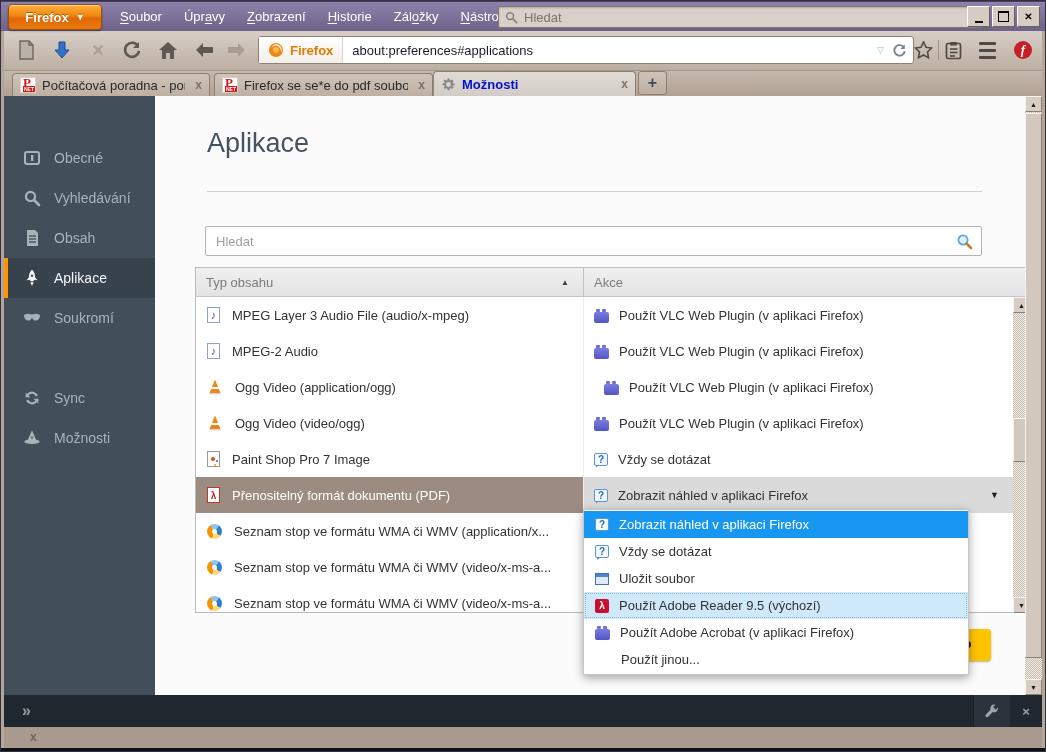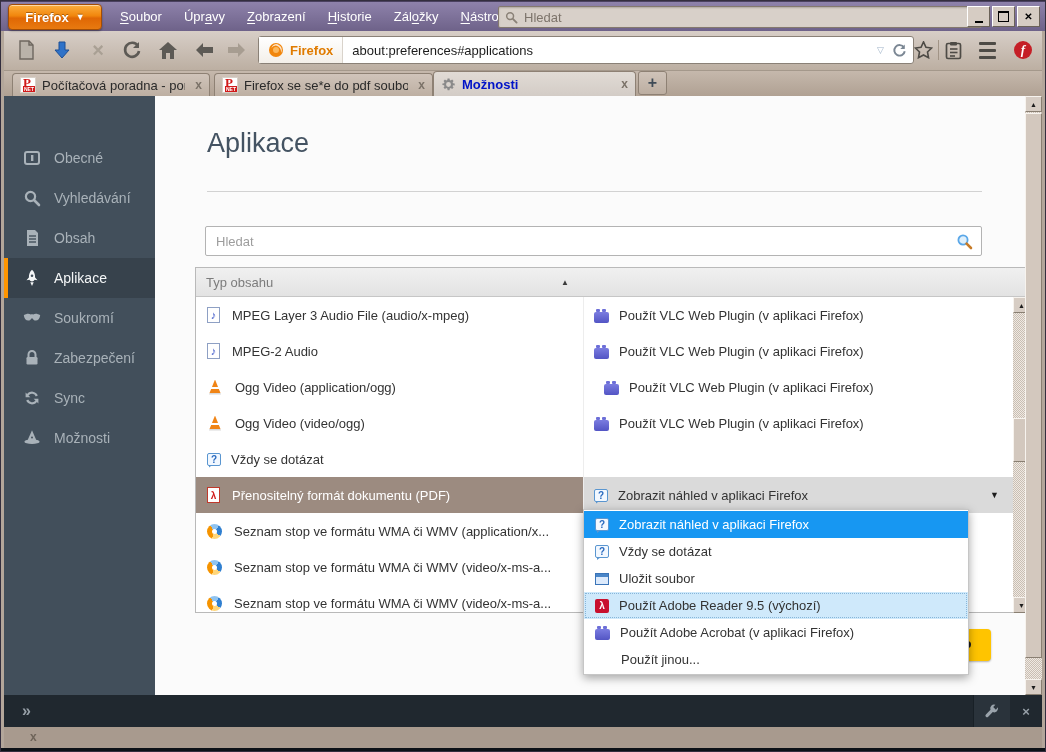--- a/index.html
+++ b/index.html
@@ -357,29 +357,20 @@
         <span>Aplikace</span>
       </div>
       <div class="side-item" style="top: 202px;">
         <span style="display: inline-flex;">
           <svg width="18" height="18" viewBox="0 0 18 18">
             <path fill="currentColor" d="M.8 6.3C3.5 4.5 6 4.3 7.8 5.6c.8-.5 1.6-.5 2.4 0C12 4.3 14.5 4.5 17.2 6.3c-.5 3.4-2.1 5.3-4.5 5.3-1.5 0-2.6-.8-3-2.1h-1.4c-.4 1.3-1.5 2.1-3 2.1C2.9 11.6 1.3 9.7.8 6.3z"></path>
           </svg>
         </span>
         <span>Soukromí</span>
       </div>
-      <div class="side-item" style="top: 242px;">
-        <span style="display: inline-flex;">
-          <svg width="18" height="18" viewBox="0 0 18 18">
-            <path fill="none" stroke="currentColor" stroke-width="2" d="M5.5 8V5.5a3.5 3.5 0 0 1 7 0V8"></path>
-            <rect x="3.5" y="8" width="11" height="7.5" rx="1.2" fill="currentColor"></rect>
-          </svg>
-        </span>
-        <span>Zabezpečení</span>
-      </div>
       <div class="side-item" style="top: 282px;">
         <span style="display: inline-flex;">
           <svg width="18" height="18" viewBox="0 0 18 18">
             <path d="M14.8 6.4A6.3 6.3 0 0 0 4.1 5L2.6 3.5v4.8h4.8L5.5 6.4a4.3 4.3 0 0 1 7.3 1z" fill="currentColor"></path>
             <path d="M3.2 11.6a6.3 6.3 0 0 0 10.7 1.4l1.5 1.5V9.7h-4.8l1.9 1.9a4.3 4.3 0 0 1-7.3-1z" fill="currentColor"></path>
           </svg>
         </span>
         <span>Sync</span>
       </div>
       <div class="side-item" style="top: 322px;">
@@ -406,20 +397,23 @@
         </svg>
     </span>
   </div>
 
   <div class="apps-table">
     <div class="thead">
       <div class="th1">
         <span>Typ obsahu</span>
         <span class="sort-arrow">▲</span>
       </div>
+      <div class="th2">
+        <span>Akce</span>
+      </div>
     </div>
     <div class="tbody" id="tbody">
         <div class="row" style="top: 288px;">
           <div class="cell-type">
             <span class="ic ic-wmp"></span>
             <span>Seznam stop ve formátu WMA či WMV (video/x-ms-a...</span>
           </div>
           <div class="cell-action"></div>
         </div>
         <div class="row" style="top: 252px;">
@@ -441,20 +435,24 @@
             <span class="ic ic-pdf">λ</span>
             <span>Přenositelný formát dokumentu (PDF)</span>
           </div>
           <div class="dd-control">
             <span class="ic ic-question">?</span>
             <span>Zobrazit náhled v aplikaci Firefox</span>
             <span class="caret">▼</span>
           </div>
         </div>
         <div class="row" style="top: 144px;">
+          <div class="cell-type">
+            <span class="ic ic-psp"></span>
+            <span>Paint Shop Pro 7 Image</span>
+          </div>
           <div class="cell-action">
             <span class="ic ic-question">?</span>
             <span>Vždy se dotázat</span>
           </div>
         </div>
         <div class="row" style="top: 108px; text-align: center;">
           <div class="cell-type">
             <span class="ic ic-vlc"></span>
             <span>Ogg Video (video/ogg)</span>
           </div>

